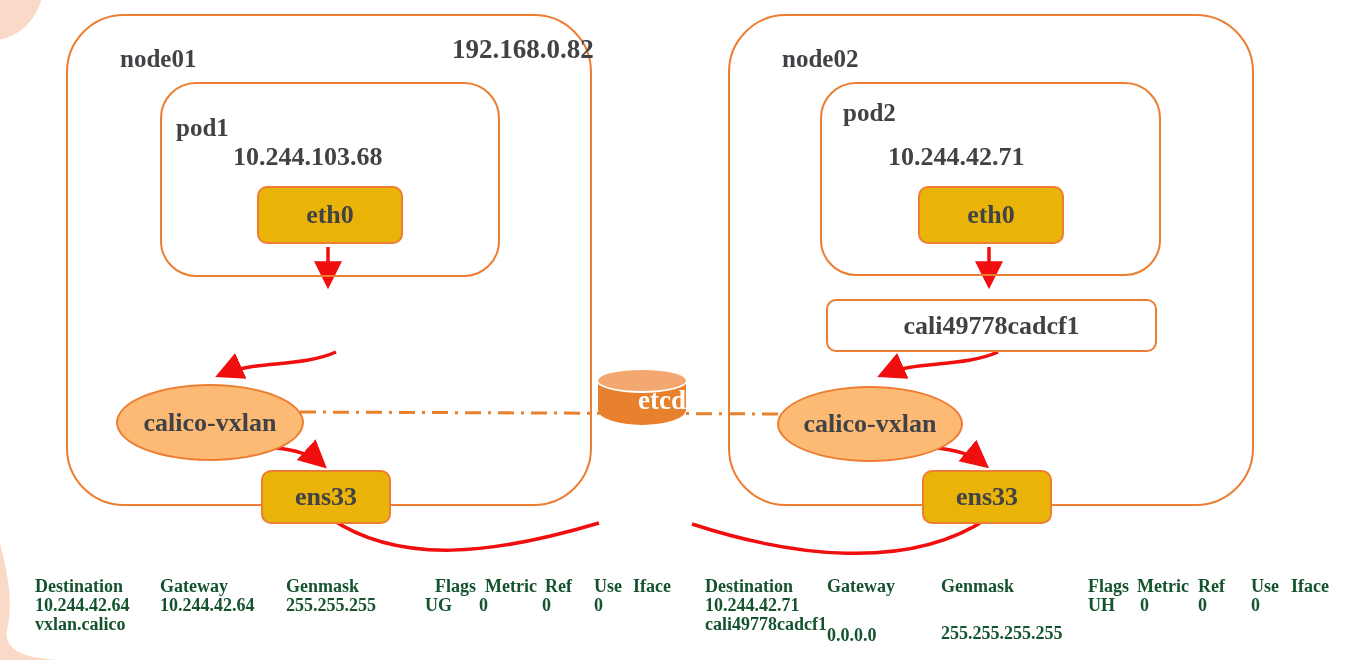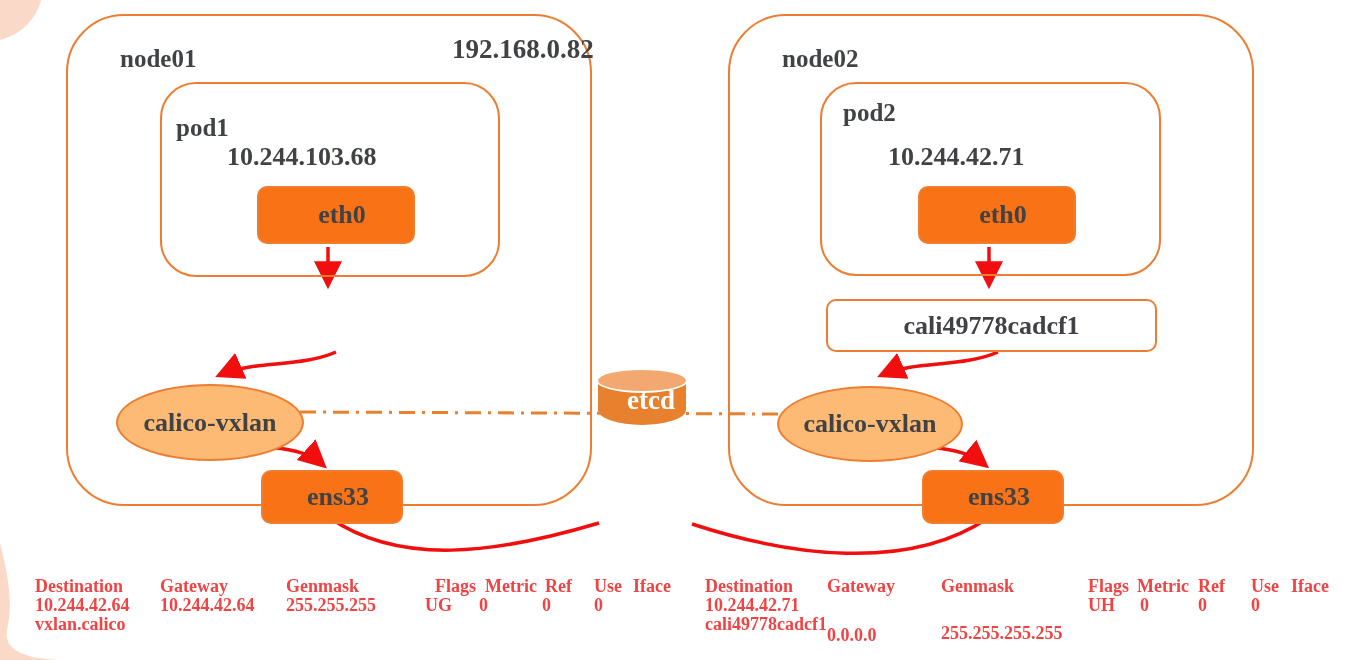--- a/index.html
+++ b/index.html
@@ -5,40 +5,40 @@
   html,body{margin:0;padding:0;background:#ffffff;}
   #canvas{
     position:relative;width:1332px;height:660px;overflow:hidden;background:#ffffff;
     font-family:Liberation Serif, serif;color:#404245;
   }
   svg.overlay{position:absolute;left:0;top:0;width:1354px;height:660px;pointer-events:none;}
   .node-box{position:absolute;border:2.5px solid #ED7D31;border-radius:58px;background:transparent;}
   .pod-box{position:absolute;border:2.5px solid #ED7D31;border-radius:36px;background:transparent;}
   .if-box{position:absolute;border:2.5px solid #ED7D31;border-radius:10px;background:#ffffff;
           display:flex;align-items:center;justify-content:center;}
-  .fill-box{background:#f97316;padding-left:12px;}
+  .fill-box{background:#eab308;}
   .ellipse{position:absolute;border:2.5px solid #ED7D31;border-radius:50%;background:#fdba74;
            display:flex;align-items:center;justify-content:center;}
   .lbl{position:absolute;white-space:nowrap;font-weight:600;color:#404245;}
   .boxlbl{white-space:nowrap;font-weight:600;color:#404245;font-size:26px;}
   .f25{font-size:25px;} .f26{font-size:26px;} .f27{font-size:27px;}
   
   #etcd{position:absolute;left:598px;top:368px;width:88px;height:58px;}
   #etcd .cyl-body{position:absolute;left:0;top:11px;width:88px;height:46px;background:#E8812E;
                   border-radius:0 0 44px 44px / 0 0 15px 15px;}
   #etcd .cyl-top{position:absolute;left:-2px;top:0;width:88px;height:21px;background:#F3A871;
                  border:2px solid #ffffff;border-radius:50%;}
-  #etcd .cyl-label{position:absolute;left:0;top:17px;width:88px;text-align:left;
-                   color:#ffffff;font-weight:700;font-size:27px;padding-left:29px;}
+  #etcd .cyl-label{position:absolute;left:0;top:17px;width:88px;text-align:right;
+                   color:#ffffff;font-weight:700;font-size:27px;}
   
   #switch{position:absolute;left:597px;top:502px;width:97px;height:41px;background:#ED7D31;
           border-radius:50%;display:flex;align-items:center;justify-content:center;overflow:visible;}
   #switch span{color:#ffffff;font-weight:700;font-size:26px;white-space:nowrap;}
   
-  .rt-cell{position:absolute;white-space:nowrap;color:#ef4444;font-weight:700;font-size:18px;}
+  .rt-cell{position:absolute;white-space:nowrap;color:#14532d;font-weight:700;font-size:18px;}
 </style>
 </head>
 <body>
 
 <div id="canvas">
 
   <svg class="overlay">
     <defs>
       <marker id="arrowhead" markerWidth="9" markerHeight="9" refX="6.5" refY="4.5" orient="auto">
         <path d="M0,0.5 L8,4.5 L0,8.5 Z" fill="#F10E0E"></path>
@@ -61,21 +61,21 @@
     <path d="M330,518 C400,566 495,554 599,523" stroke="#F10E0E" stroke-width="3.5" fill="none"></path>
     <path d="M988,518 C908,572 790,556 692,524" stroke="#F10E0E" stroke-width="3.5" fill="none"></path>
   </svg>
 
   <div class="node-box" style="left:66px;top:14px;width:522px;height:488px;"></div>
   <div class="lbl f25" style="left:120px;top:45px;">node01</div>
   <div class="lbl f27" style="left:452px;top:34px;">192.168.0.82</div>
 
   <div class="pod-box" style="left:160px;top:82px;width:336px;height:191px;"></div>
   <div class="lbl f25" style="left:176px;top:114px;">pod1</div>
-  <div class="lbl f26" style="left:227px;top:142px;">10.244.103.68</div>
+  <div class="lbl f26" style="left:233px;top:142px;">10.244.103.68</div>
 
   <div class="if-box fill-box" style="left:257px;top:186px;width:142px;height:54px;">
     <span class="boxlbl">eth0</span>
   </div>
 
 
   <div class="ellipse" style="left:116px;top:384px;width:184px;height:73px;">
     <span class="boxlbl">calico-vxlan</span>
   </div>
 

